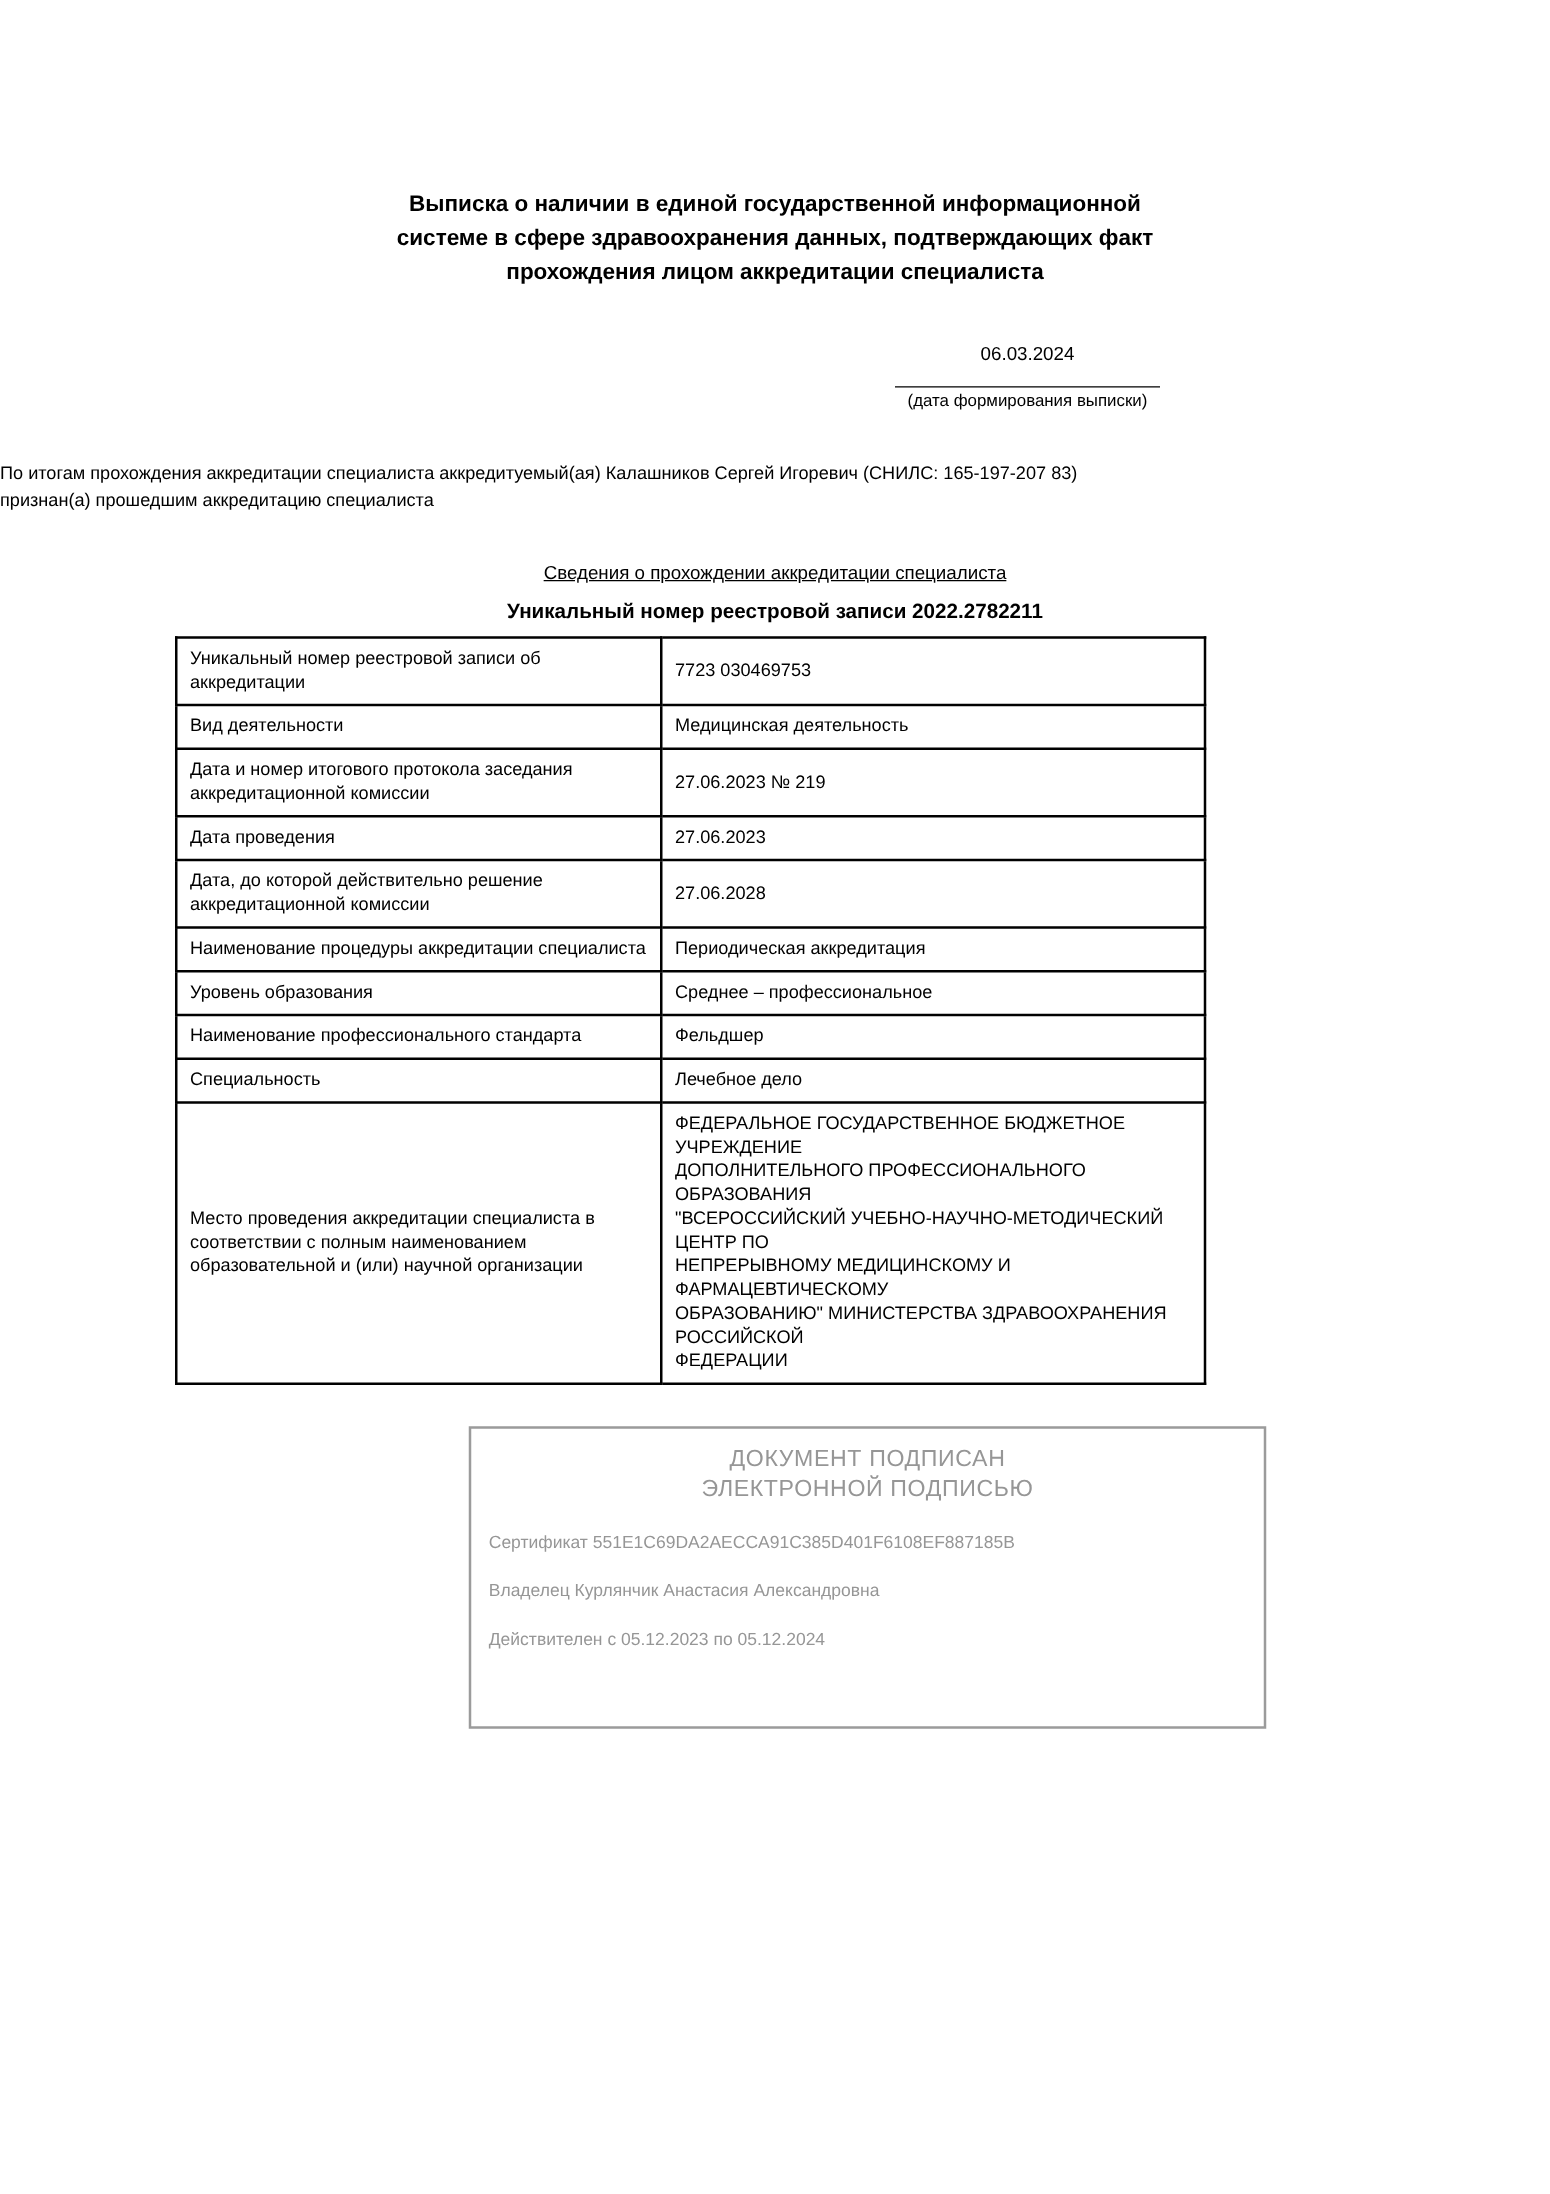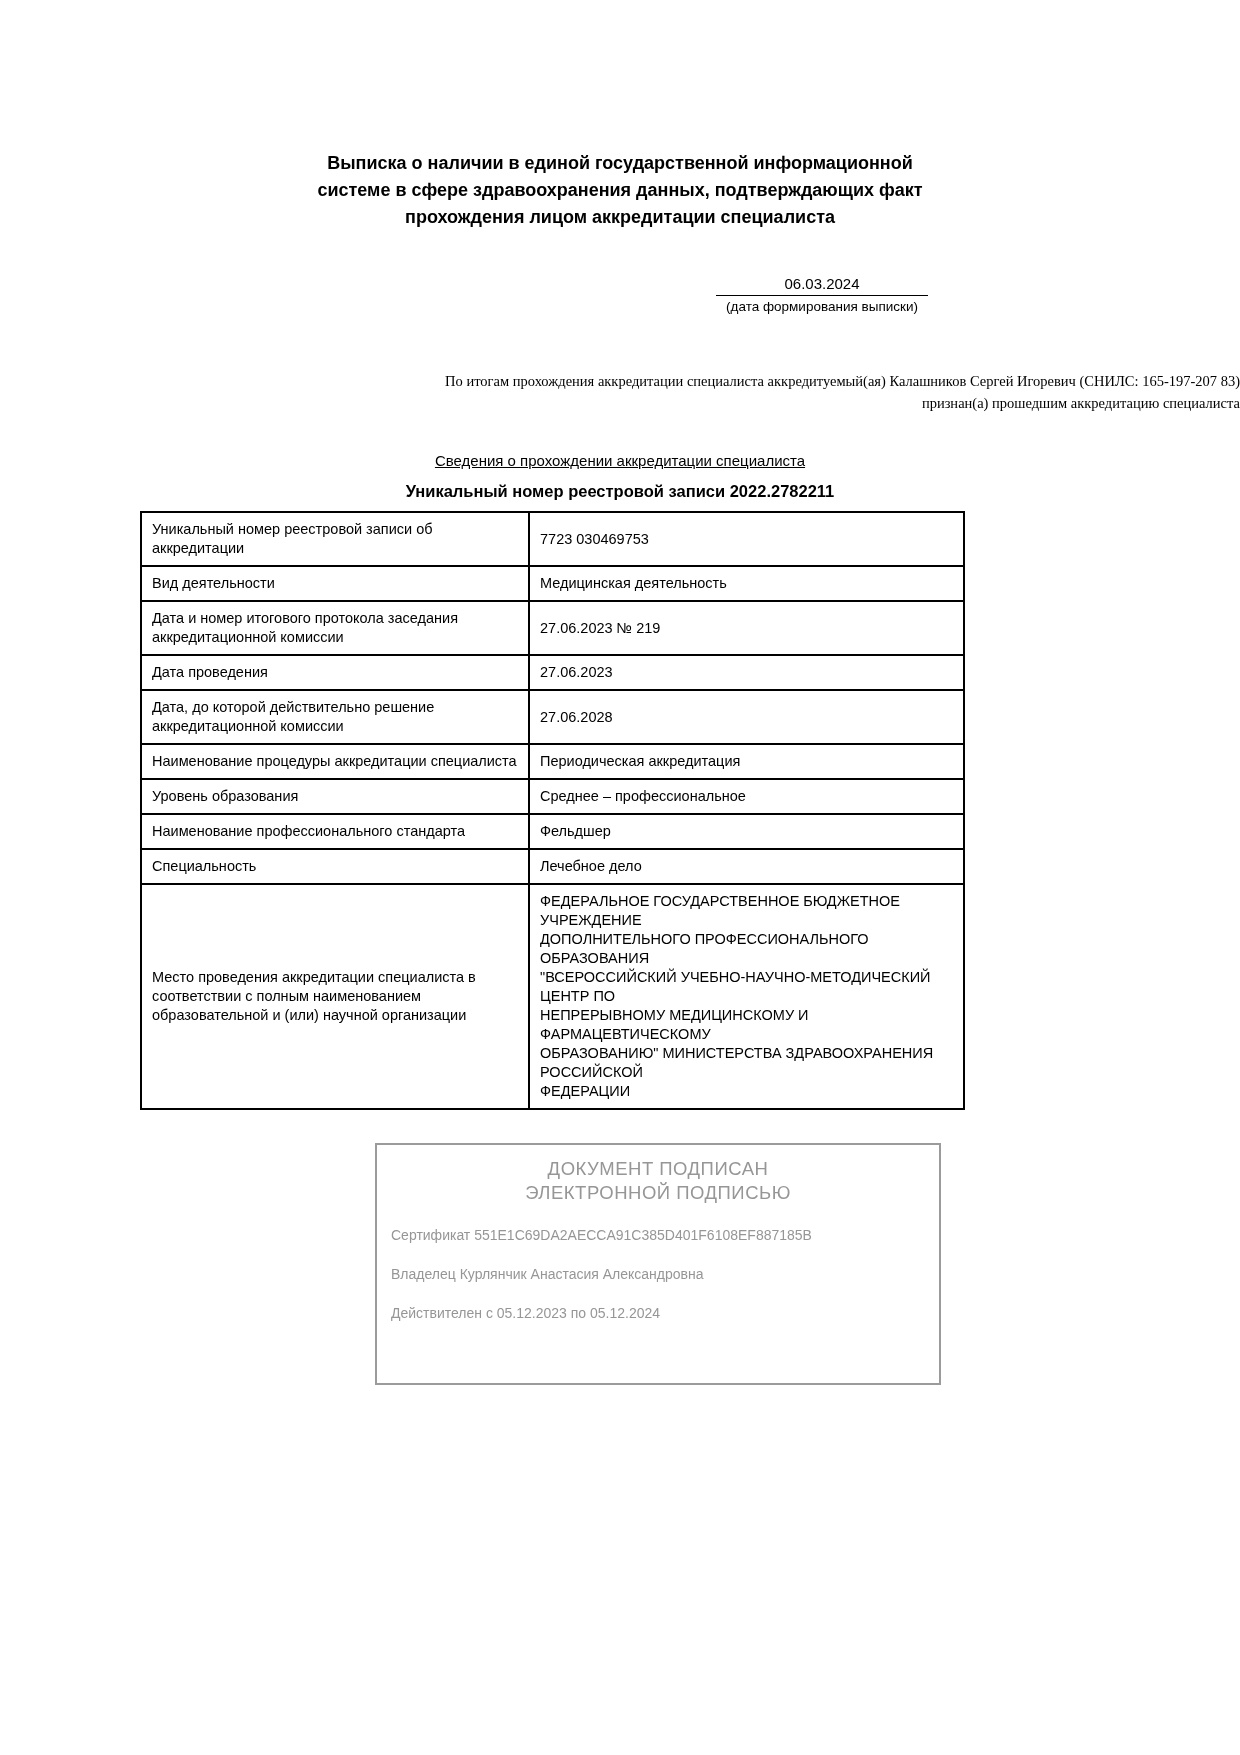--- a/index.html
+++ b/index.html
@@ -21,36 +21,35 @@
   }
   .doc-title .line { white-space: nowrap; }
 
   .date-block {
     width: 212px;
     margin: 44px 0 0 716px;
     text-align: center;
   }
   .date-value {
     font-size: 15px;
-    padding-bottom: 3px;
+    padding-bottom: 17px;
     border-bottom: 1.5px solid #000000;
     white-space: nowrap;
   }
   .date-caption {
     font-size: 13.5px;
     padding-top: 3px;
     white-space: nowrap;
   }
 
   .intro {
-    margin-top: 56px;
-    text-align: right;
+    margin-top: 40px;
+    text-align: left;
     font-size: 14.5px;
     line-height: 22px;
-    font-family: Liberation Serif, serif;
   }
   .intro .line { white-space: nowrap; }
 
   .section-heading {
     margin-top: 38px;
     text-align: center;
     font-size: 15px;
     text-decoration: underline;
     white-space: nowrap;
   }
@@ -79,21 +78,21 @@
   td.c1 { width: 366px; }
   td.org-value {
     font-size: 13px;
     line-height: 18.5px;
     white-space: pre-line;
     vertical-align: middle;
   }
 
   .sign-box {
     box-sizing: border-box;
-    width: 566px;
+    width: 638px;
     height: 242px;
     border: 2px solid #9b9b9b;
     margin: 33px 0 0 375px;
     padding-top: 12px;
     color: #969696;
   }
   .sign-head {
     text-align: center;
     font-size: 18.5px;
     line-height: 24px;

